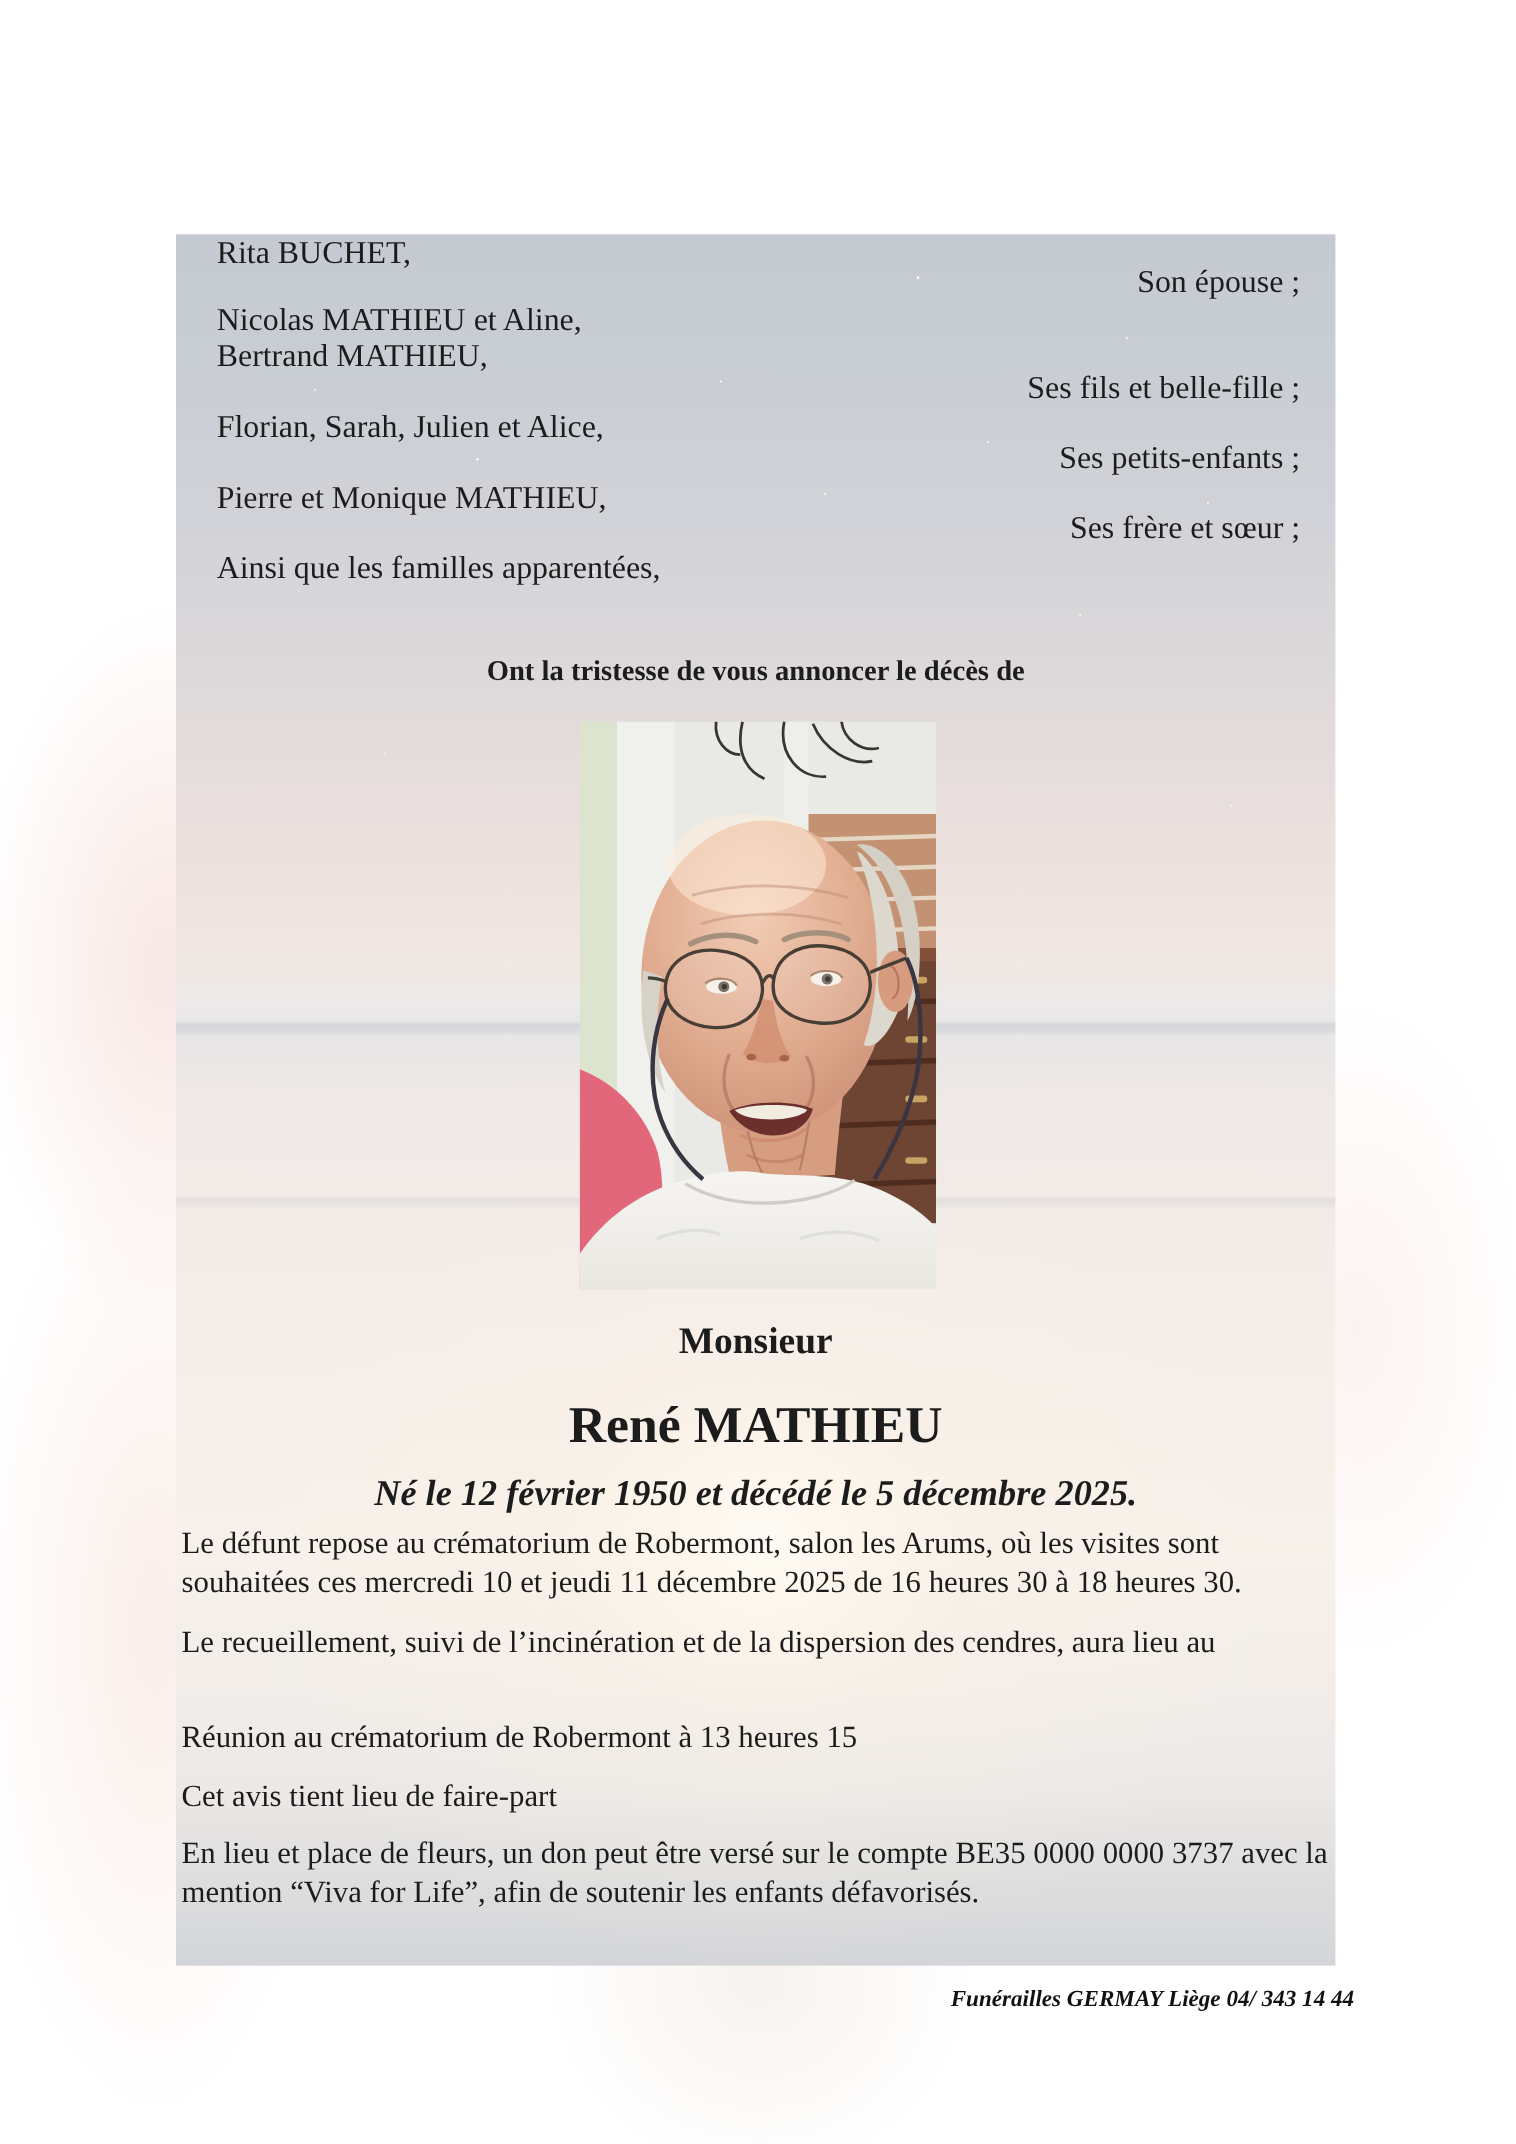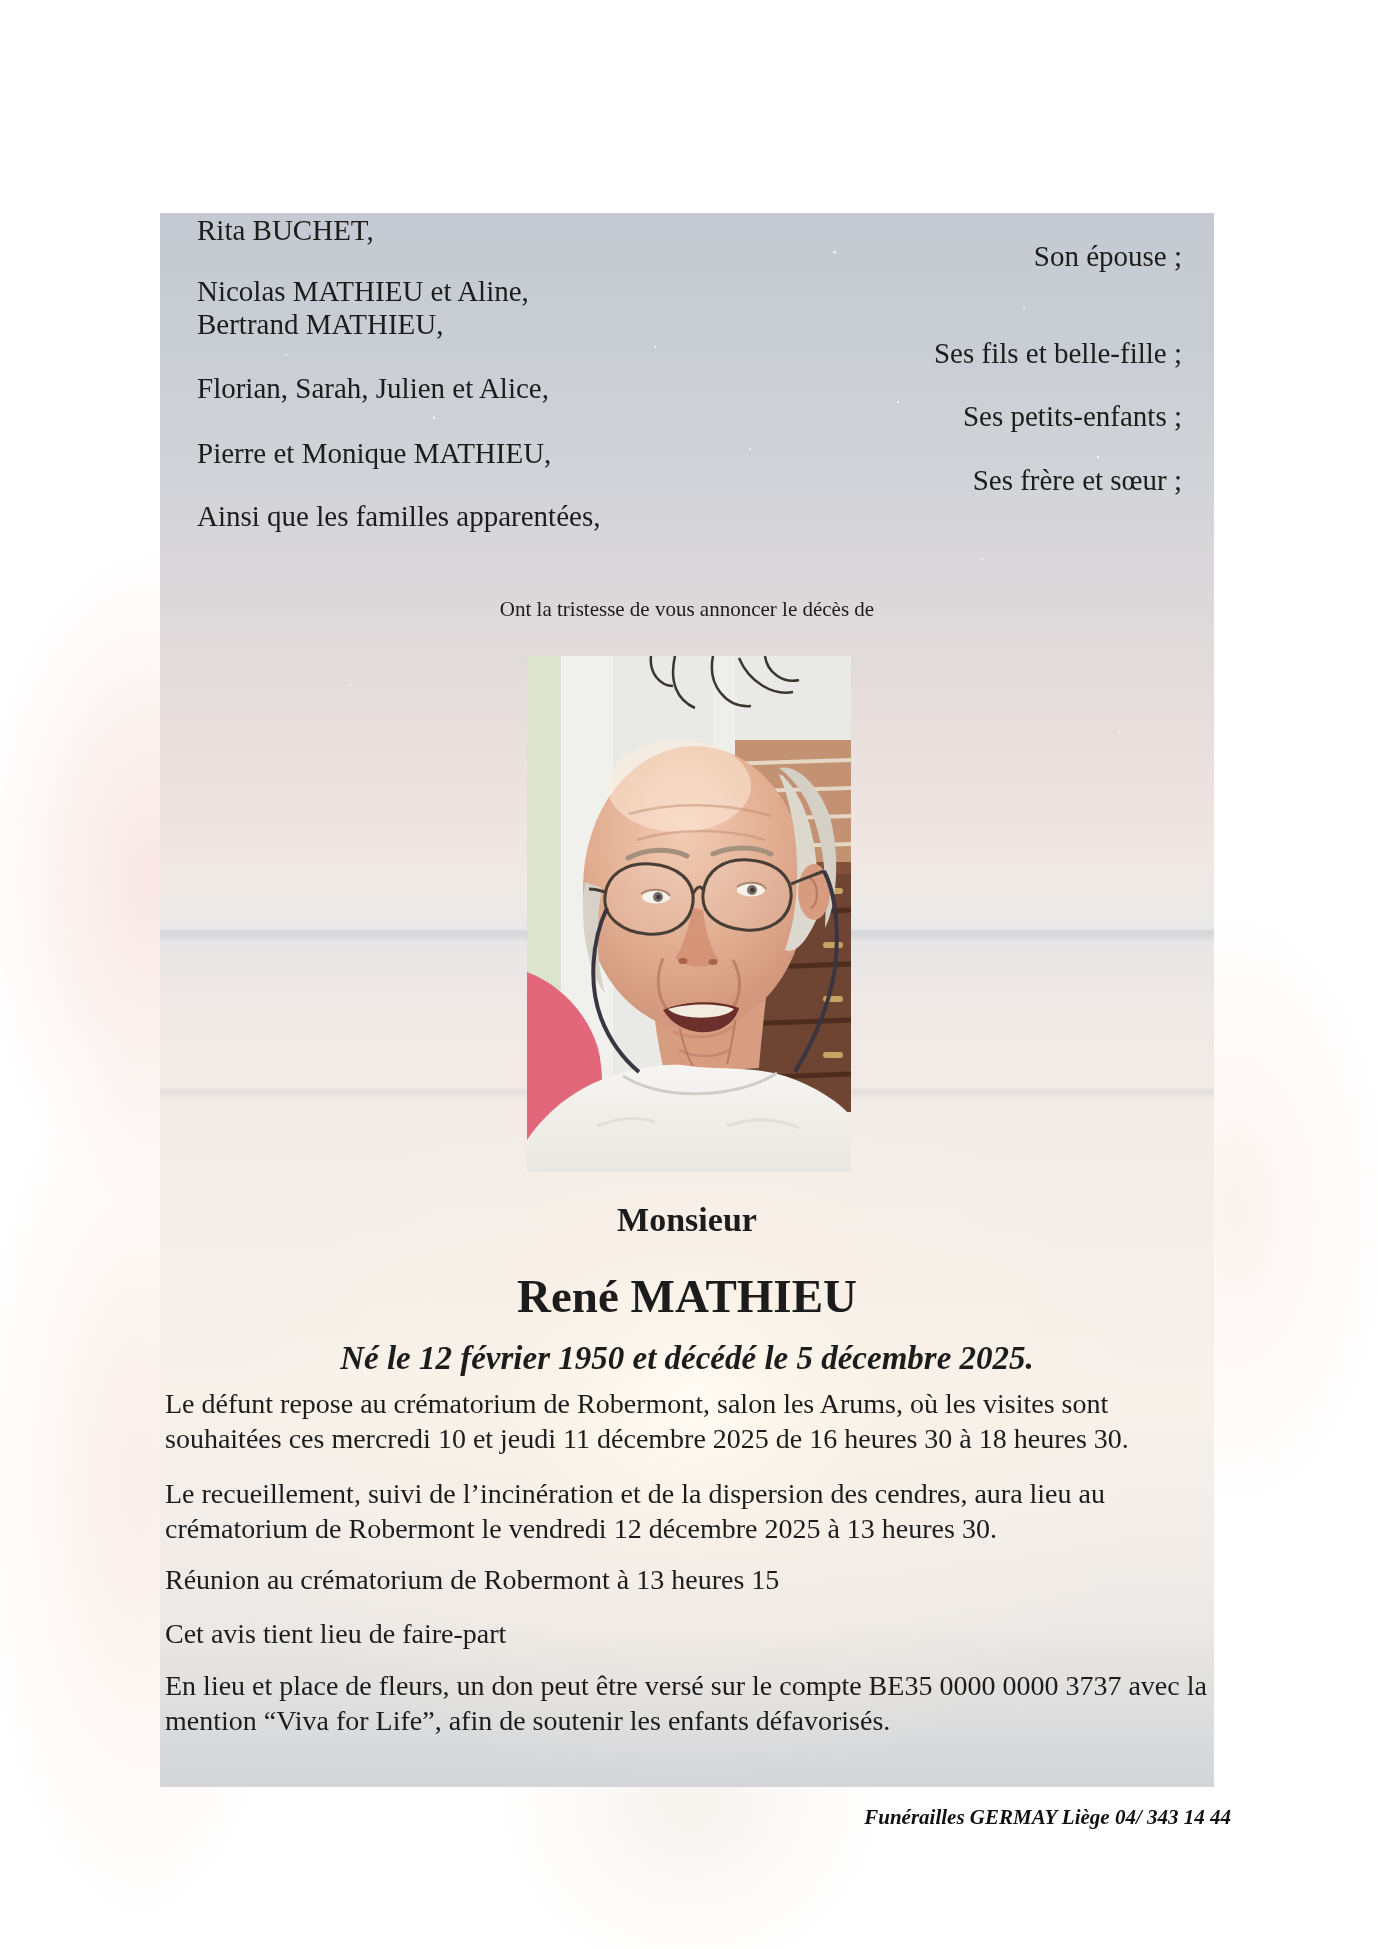--- a/index.html
+++ b/index.html
@@ -43,21 +43,21 @@
       radial-gradient(2px 2px     at 56% 15%,   rgba(255,255,255,.70) 40%, transparent 60%),
       radial-gradient(2px 2px     at 78% 22%,   rgba(255,255,255,.70) 40%, transparent 60%),
       radial-gradient(2px 2px     at 18% 30%,   rgba(255,255,255,.60) 40%, transparent 60%),
       radial-gradient(2px 2px     at 91% 33%,   rgba(255,255,255,.60) 40%, transparent 60%);
   }
   
   .t{position:absolute;color:#1c1c1c;white-space:nowrap;}
   .fam{font-size:29px;line-height:33px;left:197px;text-align:left;}
   .rel{font-size:29px;line-height:33px;right:196px;text-align:right;}
   .center-block{left:160px;width:1054px;text-align:center;}
-  .announce{font-size:21px;line-height:33px;}
+  .announce{font-size:26px;line-height:33px;font-weight:bold;}
   .civility{font-size:34px;line-height:47px;font-weight:bold;}
   .deceased{font-size:47px;line-height:47px;font-weight:bold;}
   .dates{font-size:33px;line-height:30px;font-weight:bold;font-style:italic;}
   .para{position:absolute;left:165px;width:1044px;text-align:left;font-size:28px;line-height:35px;color:#1c1c1c;white-space:normal;}
   .footer{position:absolute;top:1804px;right:147px;font-size:21px;line-height:26px;font-weight:bold;font-style:italic;color:#111;white-space:nowrap;}
   
   .portrait{position:absolute;left:527px;top:656px;width:324px;height:516px;}
   .portrait svg{display:block;width:100%;height:100%;}
 </style>
 </head>
@@ -208,21 +208,20 @@
   <div class="t center-block civility" style="top:1196px">Monsieur</div>
   <div class="t center-block deceased" style="top:1273px">René MATHIEU</div>
   <div class="t center-block dates" style="top:1343px">Né le 12 février 1950 et décédé le 5 décembre 2025.</div>
 
   <div class="para" style="top:1386px">
     <span>Le défunt repose au crématorium de Robermont, salon les Arums, où les visites sont</span><br>
     <span>souhaitées ces mercredi 10 et jeudi 11 décembre 2025 de 16 heures 30 à 18 heures 30.</span>
   </div>
   <div class="para" style="top:1476px">
     <span>Le recueillement, suivi de l’incinération et de la dispersion des cendres, aura lieu au</span><br>
-    <span>crématorium de Robermont le vendredi 12 décembre 2025 à 13 heures 30.</span>
   </div>
   <div class="para" style="top:1562px">Réunion au crématorium de Robermont à 13 heures 15</div>
   <div class="para" style="top:1616px">Cet avis tient lieu de faire-part</div>
   <div class="para" style="top:1668px">
     <span>En lieu et place de fleurs, un don peut être versé sur le compte BE35 0000 0000 3737 avec la</span><br>
     <span>mention “Viva for Life”, afin de soutenir les enfants défavorisés.</span>
   </div>
 
   <div class="footer">Funérailles GERMAY Liège 04/ 343 14 44</div>
 

